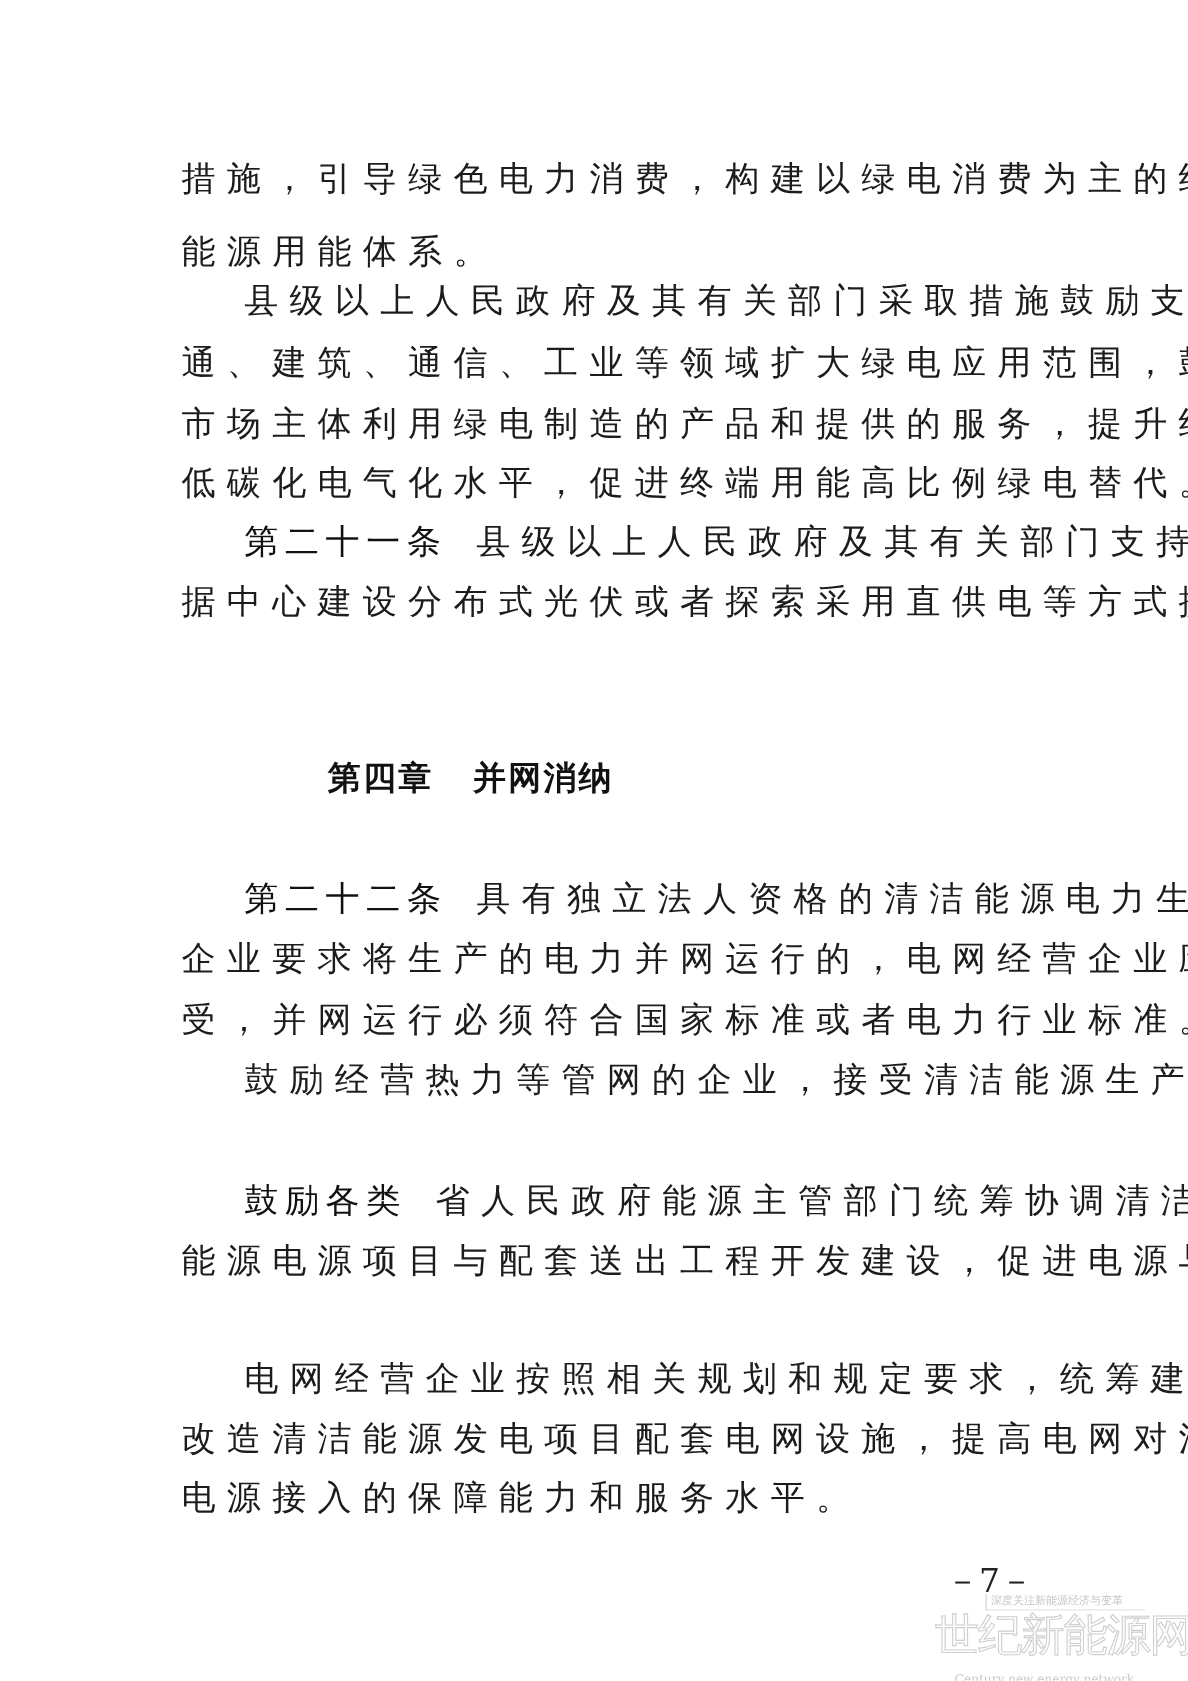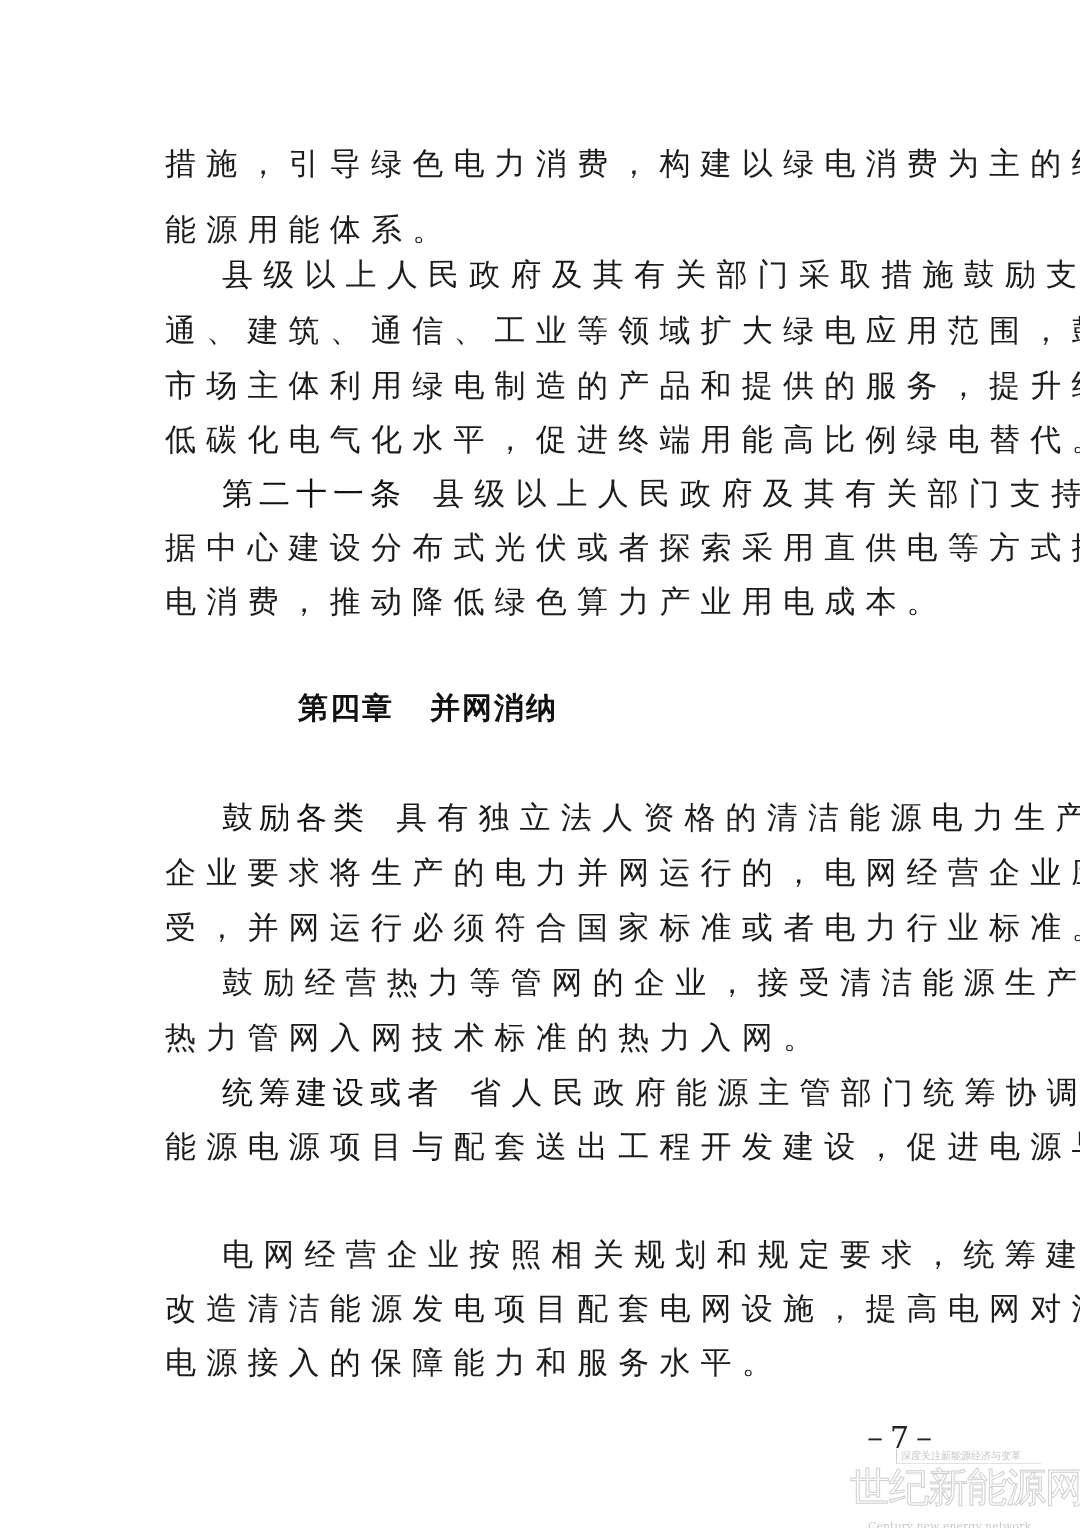--- a/index.html
+++ b/index.html
@@ -50,36 +50,34 @@
 
   <div class="line indent" style="top:246px">县级以上人民政府及其有关部门采取措施鼓励支持交</div>
   <div class="line" style="top:302px">通、建筑、通信、工业等领域扩大绿电应用范围，鼓励各类</div>
   <div class="line" style="top:357px">市场主体利用绿电制造的产品和提供的服务，提升终端用能</div>
   <div class="line" style="top:411px">低碳化电气化水平，促进终端用能高比例绿电替代。</div>
 
   <div class="line indent" style="top:465px">
     <span class="art">第二十一条</span><span>县级以上人民政府及其有关部门支持数</span>
   </div>
   <div class="line" style="top:519px">据中心建设分布式光伏或者探索采用直供电等方式提升绿</div>
-  <div class="line" style="top:573px">电消费，推动降低绿色算力产业用电成本。</div>
 
   <div class="chapter">
     <span>第四章</span><span class="gap"></span><span>并网消纳</span>
   </div>
 
   <div class="line indent" style="top:789px">
-    <span class="art">鼓励各类</span><span>具有独立法人资格的清洁能源电力生产</span>
+    <span class="art">第二十二条</span><span>具有独立法人资格的清洁能源电力生产</span>
   </div>
   <div class="line" style="top:844px">企业要求将生产的电力并网运行的，电网经营企业应当接</div>
   <div class="line" style="top:899px">受，并网运行必须符合国家标准或者电力行业标准。</div>
   <div class="line indent" style="top:954px">鼓励经营热力等管网的企业，接受清洁能源生产的符合</div>
-  <div class="line" style="top:1009px">热力管网入网技术标准的热力入网。</div>
 
   <div class="line indent" style="top:1064px">
-    <span class="art">统筹建设或者</span><span>省人民政府能源主管部门统筹协调清洁</span>
+    <span class="art">鼓励各类</span><span>省人民政府能源主管部门统筹协调清洁</span>
   </div>
   <div class="line" style="top:1118px">能源电源项目与配套送出工程开发建设，促进电源与电网协</div>
 
   <div class="line indent" style="top:1226px">电网经营企业按照相关规划和规定要求，统筹建设或者</div>
   <div class="line" style="top:1280px">改造清洁能源发电项目配套电网设施，提高电网对清洁能源</div>
   <div class="line" style="top:1334px">电源接入的保障能力和服务水平。</div>
 
   <div class="page-num">－7－</div>
 
   <div class="wm-tag">深度关注新能源经济与变革</div>

